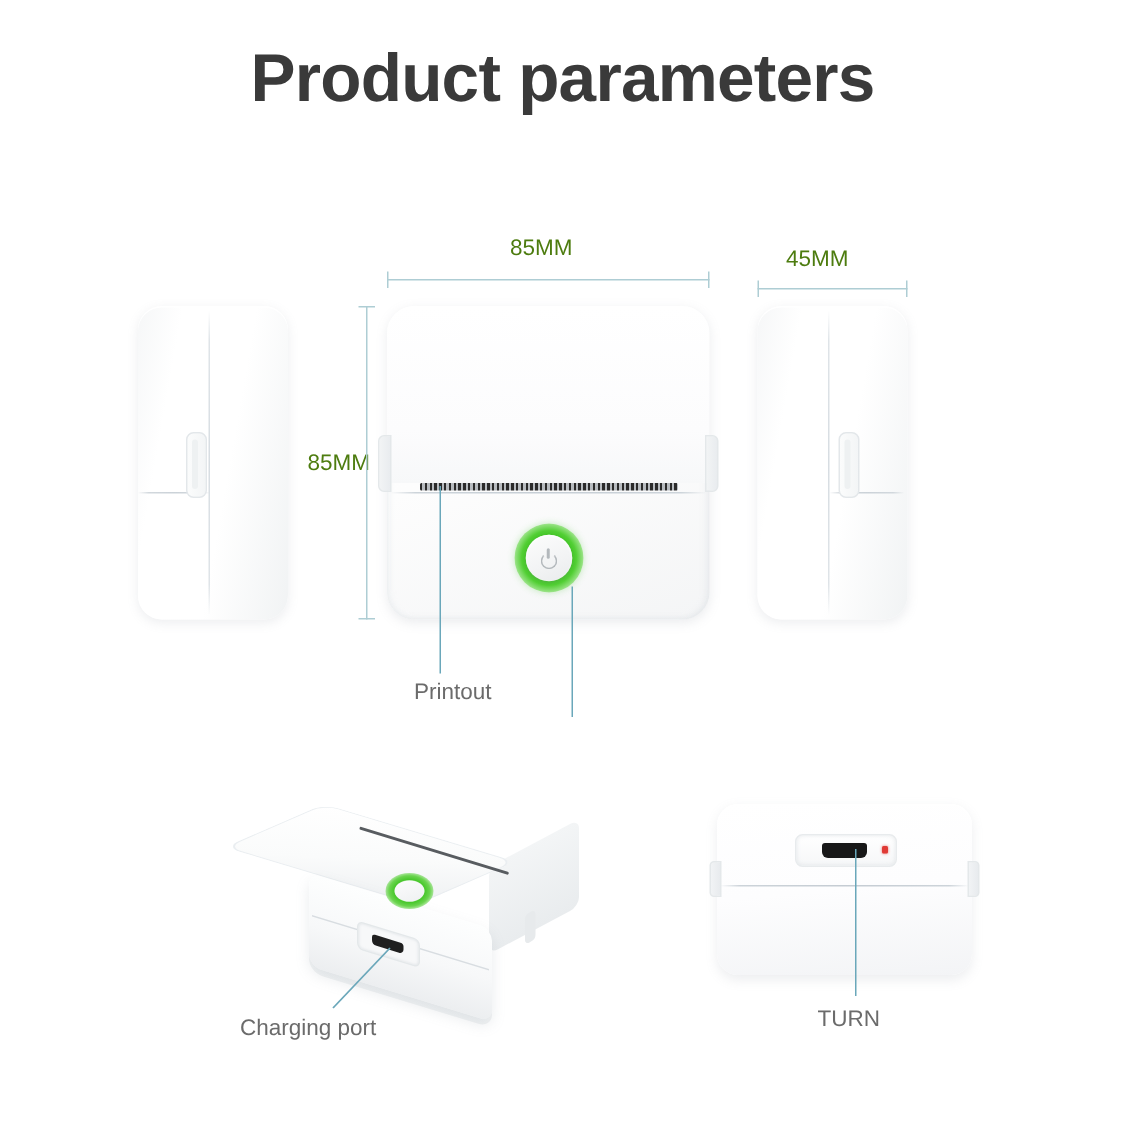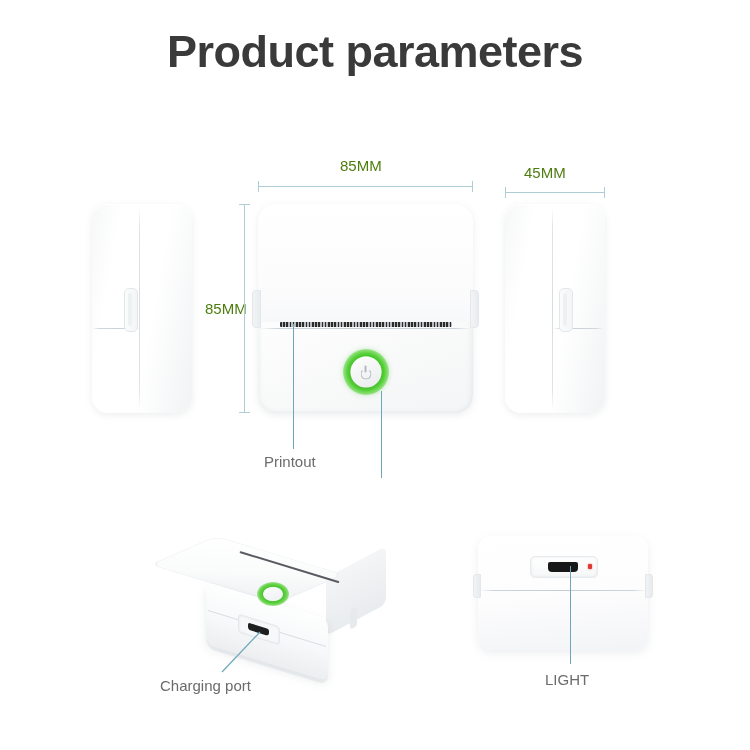--- a/index.html
+++ b/index.html
@@ -427,21 +427,21 @@
     </div>
   </div>
 
   <div class="dev side-body" style="left:505px; top:204px;">
     <div class="side-edge"></div>
     <div class="side-seam" style="left:48px; width:50px;"></div>
     <div class="side-latch" style="left:54px;"></div>
   </div>
 
   <div class="callout-line callout-v" style="left:293px; top:324px; height:125px;"></div>
-  <div class="callout-label" style="left:264px; top:453px;">Printout</div>
+  <div class="callout-label" style="left:276px; top:453px;">Printout</div>
 
   <div class="callout-line callout-v" style="left:381px; top:391px; height:87px;"></div>
 
   <div class="iso-wrap">
     <div class="iso-right"></div>
     <div class="iso-top"></div>
     <div class="iso-base"></div>
     <div class="iso-front"></div>
     <div class="iso-seam"></div>
     <div class="iso-slotline"></div>
@@ -461,15 +461,15 @@
     <div class="br-tab left"></div>
     <div class="br-tab right"></div>
     <div class="br-seam"></div>
     <div class="br-port">
       <div class="br-usb"></div>
       <div class="br-led"></div>
     </div>
   </div>
 
   <div class="callout-line callout-v" style="left:570px; top:566px; height:98px;"></div>
-  <div class="callout-label" style="left:545px; top:671px;">LIGHT</div>
+  <div class="callout-label" style="left:545px; top:671px;">TURN</div>
 
 </div>
 
 </body></html>

